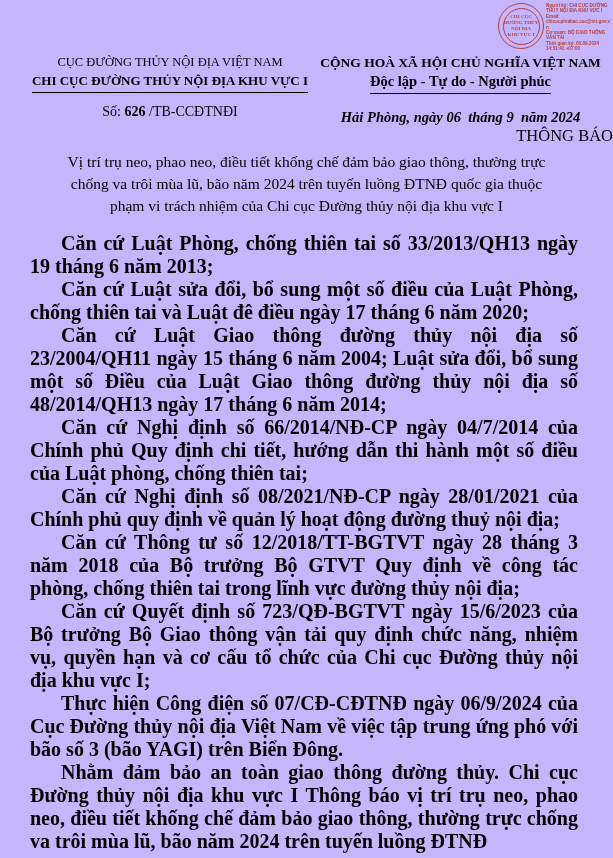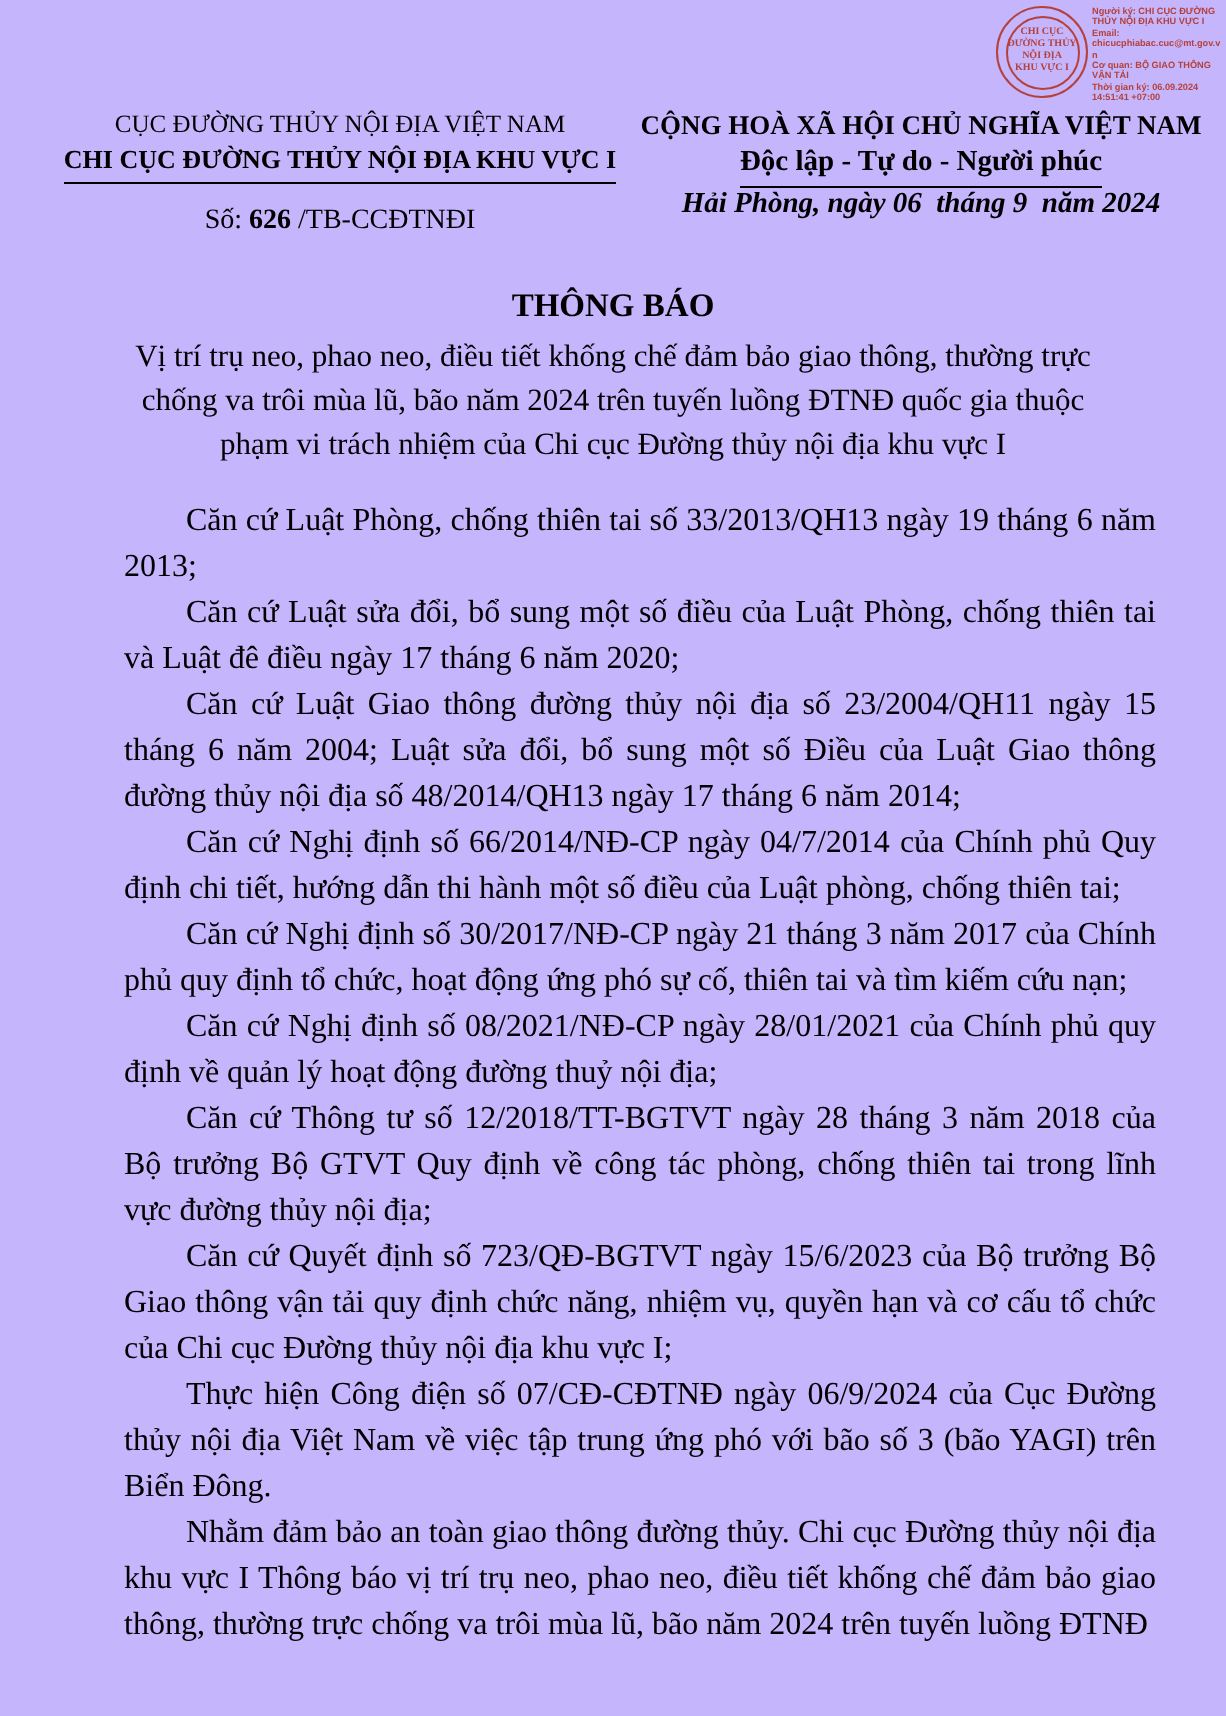--- a/index.html
+++ b/index.html
@@ -22,27 +22,27 @@
   .header-left{width:288px;text-align:center;flex:none;}
   .header-right{flex:1;text-align:center;}
   .parent-org{font-size:12.5px;line-height:17px;}
   .org-name{display:inline-block;font-size:13px;font-weight:bold;line-height:17px;
         border-bottom:1.3px solid #000;padding-bottom:3px;}
   .doc-no{margin-top:11px;font-size:14px;}
   .doc-no .num{font-weight:bold;}
   .national-title{font-size:13.5px;font-weight:bold;line-height:18px;}
   .motto{display:inline-block;font-size:14.5px;font-weight:bold;line-height:19px;
         border-bottom:1.3px solid #000;padding-bottom:2px;}
-  .place-date{font-size:14.5px;font-weight:bold;font-style:italic;white-space:pre;}
+  .place-date{margin-top:15px;font-size:14.5px;font-weight:bold;font-style:italic;white-space:pre;}
   
-  .doc-title{margin-top:24px;text-align:center;font-weight:bold;font-size:16.5px;}
+  .doc-title{text-align:right;font-weight:normal;font-size:16.5px;}
   .doc-subject{margin:5px 60px 0 60px;text-align:center;font-weight:normal;
         font-size:15.5px;line-height:22px;}
   
-  .bodytext{margin:15px 35px 0 62px;font-size:16px;line-height:23px;text-align:justify;}
+  .bodytext{margin:15px 35px 0 30px;font-size:20px;line-height:23px;text-align:justify;font-weight:bold;}
   .bodytext p{margin:0;text-indent:31px;}
 </style>
 </head>
 <body>
 
 <div class="page">
 
   <div class="stamp">
     <div class="seal">
       <div class="seal-inner">
@@ -85,21 +85,20 @@
   </div>
 
   <div class="doc-title">THÔNG BÁO</div>
   <div class="doc-subject">Vị trí trụ neo, phao neo, điều tiết khống chế đảm bảo giao thông, thường trực chống va trôi mùa lũ, bão năm 2024 trên tuyến luồng ĐTNĐ quốc gia thuộc phạm vi trách nhiệm của Chi cục Đường thủy nội địa khu vực I</div>
 
   <div class="bodytext">
     <p>Căn cứ Luật Phòng, chống thiên tai số 33/2013/QH13 ngày 19 tháng 6 năm 2013;</p>
     <p>Căn cứ Luật sửa đổi, bổ sung một số điều của Luật Phòng, chống thiên tai và Luật đê điều ngày 17 tháng 6 năm 2020;</p>
     <p>Căn cứ Luật Giao thông đường thủy nội địa số 23/2004/QH11 ngày 15 tháng 6 năm 2004; Luật sửa đổi, bổ sung một số Điều của Luật Giao thông đường thủy nội địa số 48/2014/QH13 ngày 17 tháng 6 năm 2014;</p>
     <p>Căn cứ Nghị định số 66/2014/NĐ-CP ngày 04/7/2014 của Chính phủ Quy định chi tiết, hướng dẫn thi hành một số điều của Luật phòng, chống thiên tai;</p>
-    <p>Căn cứ Nghị định số 30/2017/NĐ-CP ngày 21 tháng 3 năm 2017 của Chính phủ quy định tổ chức, hoạt động ứng phó sự cố, thiên tai và tìm kiếm cứu nạn;</p>
     <p>Căn cứ Nghị định số 08/2021/NĐ-CP ngày 28/01/2021 của Chính phủ quy định về quản lý hoạt động đường thuỷ nội địa;</p>
     <p>Căn cứ Thông tư số 12/2018/TT-BGTVT ngày 28 tháng 3 năm 2018 của Bộ trưởng Bộ GTVT Quy định về công tác phòng, chống thiên tai trong lĩnh vực đường thủy nội địa;</p>
     <p>Căn cứ Quyết định số 723/QĐ-BGTVT ngày 15/6/2023 của Bộ trưởng Bộ Giao thông vận tải quy định chức năng, nhiệm vụ, quyền hạn và cơ cấu tổ chức của Chi cục Đường thủy nội địa khu vực I;</p>
     <p>Thực hiện Công điện số 07/CĐ-CĐTNĐ ngày 06/9/2024 của Cục Đường thủy nội địa Việt Nam về việc tập trung ứng phó với bão số 3 (bão YAGI) trên Biển Đông.</p>
     <p>Nhằm đảm bảo an toàn giao thông đường thủy. Chi cục Đường thủy nội địa khu vực I Thông báo vị trí trụ neo, phao neo, điều tiết khống chế đảm bảo giao thông, thường trực chống va trôi mùa lũ, bão năm 2024 trên tuyến luồng ĐTNĐ</p>
   </div>
 
 </div>
 
 </body></html>

